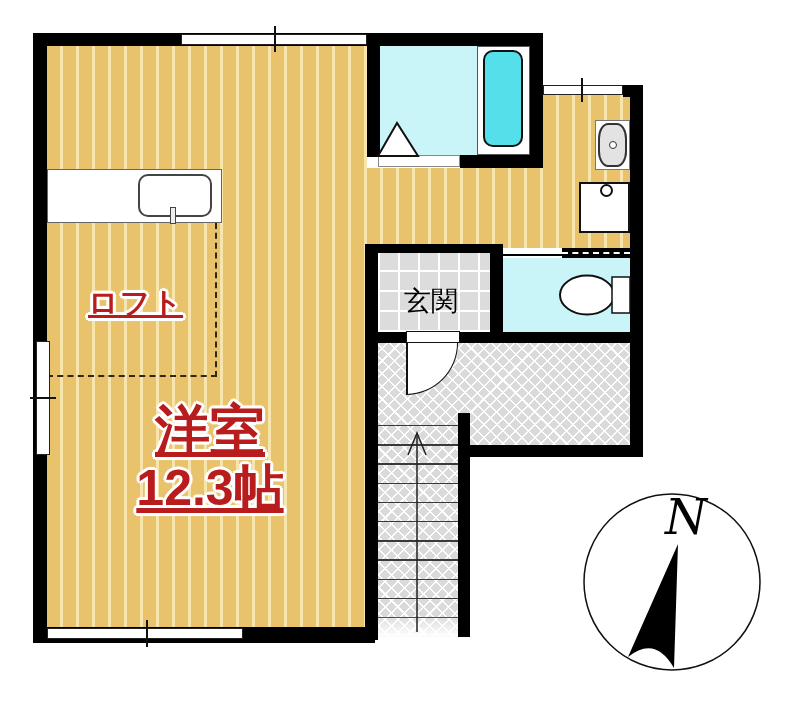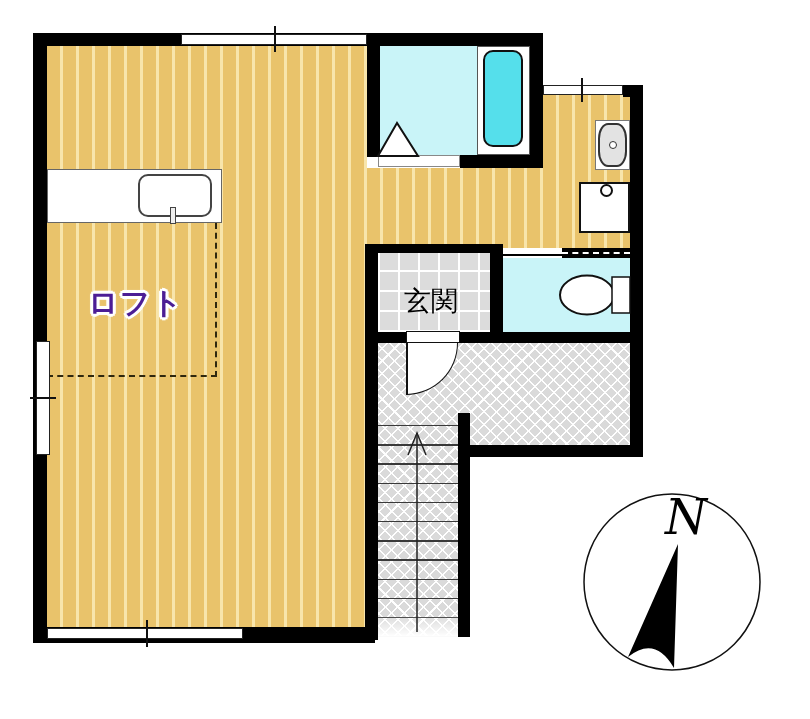--- a/index.html
+++ b/index.html
@@ -21,23 +21,23 @@
           background-image:repeating-linear-gradient(180deg,#3a3a3a 0 1.5px,transparent 1.5px 19.2px),
                            repeating-linear-gradient(45deg,#fff 0 1.5px,transparent 1.5px 9px),
                            repeating-linear-gradient(-45deg,#fff 0 1.5px,transparent 1.5px 9px);
           -webkit-mask-image:linear-gradient(180deg,#000 calc(100% - 22px),transparent 100%);
           mask-image:linear-gradient(180deg,#000 calc(100% - 22px),transparent 100%);}
 
   .wall{background:var(--wall,#000);}
   .win{background:#fff;border:1.5px solid #222;}
   .tick{background:#111;}
 
-  .halo{color:#4c1d95;font-weight:bold;
+  .halo{color:#b91c1c;font-weight:bold;
         text-shadow:-2px -2px 0 #fff,2px -2px 0 #fff,-2px 2px 0 #fff,2px 2px 0 #fff,
-                    -3px 0 0 #fff,3px 0 0 #fff,0 -3px 0 #fff,0 3px 0 #fff,0 0 4px #fff;}
+                    -3px 0 0 #fff,3px 0 0 #fff,0 -3px 0 #fff,0 3px 0 #fff,0 0 4px #fff;text-decoration:underline;}
 
   .svg-overlay{position:absolute;left:0;top:0;pointer-events:none;}
 </style>
 </head>
 <body>
 
 <div class="plan">
 
   <div class="abs wood" style="left:47px;top:46px;width:320px;height:581px;"></div>
   <div class="abs wood" style="left:367px;top:168px;width:263px;height:80px;"></div>
@@ -101,15 +101,19 @@
     <ellipse cx="587" cy="295" rx="27" ry="19.5" fill="#fff" stroke="#111" stroke-width="2"></ellipse>
     <rect x="612" y="277" width="18" height="36" fill="#fff" stroke="#111" stroke-width="1.5"></rect>
     <path d="M417,433 L417,632" stroke="#222" stroke-width="1.5" fill="none"></path>
     <polyline points="408,455 417,433 426,455" stroke="#222" stroke-width="1.5" fill="none"></polyline>
     <circle cx="672" cy="582" r="88" fill="#fff" stroke="#111" stroke-width="1.5"></circle>
     <path d="M678,544 L628,657 Q655,635 674,668 Z" fill="#000"></path>
     <text x="686" y="534" text-anchor="middle" font-family="DejaVu Serif, Liberation Serif, serif" font-style="italic" font-size="48" fill="#000">N</text>
   </svg>
 
   <div class="abs halo" style="left:88px;top:283px;font-size:30px;letter-spacing:1px;">ロフト</div>
+  <div class="abs" style="left:85px;top:400px;width:250px;text-align:center;line-height:1.1;">
+    <div class="halo" style="font-size:55px;">洋室</div>
+    <div class="halo" style="font-size:50px;">12.3帖</div>
+  </div>
   <div class="abs" style="left:404px;top:283px;font-size:27px;color:#000;font-weight:normal;">玄関</div>
 
 </div>
 
 </body></html>

